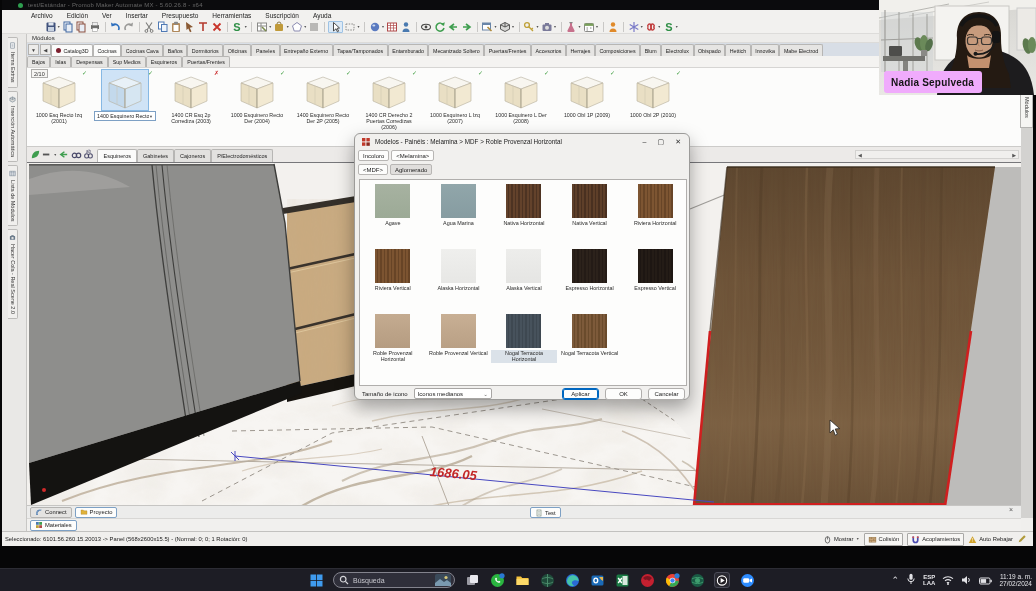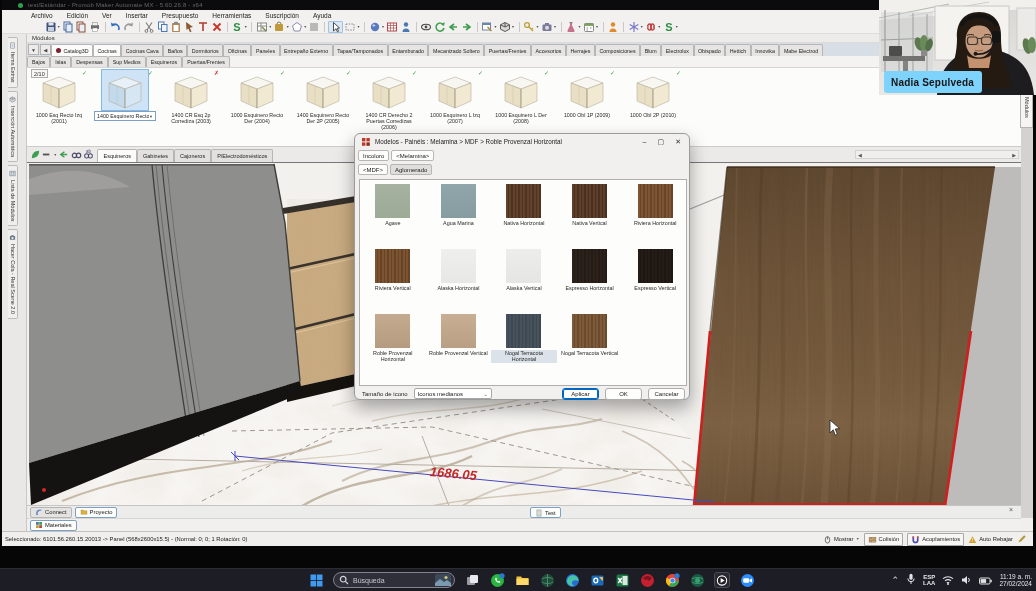--- a/index.html
+++ b/index.html
@@ -122,21 +122,21 @@
   #dlg-select { width:78px; height:11px; background:#fff; border:1px solid #a8a6a4; border-radius:2px;
     margin-left:6px; font-size:6px; color:#1b1b1b; display:flex; align-items:center;
     justify-content:space-between; padding:0 3px;}
   #dlg-select .dd { font-size:5px; color:#444; }
   #dlg-buttons { position:absolute; right:4px; top:2px; display:flex; gap:6px; }
   .dlg-btn { width:37px; height:12px; background:#fdfdfc; border:1px solid #b0aeac; border-radius:3px;
     font-size:6px; color:#1b1b1b; display:flex; align-items:center; justify-content:center;}
   .dlg-btn.focused { border-color:#0067c0; box-shadow:0 0 0 1px #0067c0 inset; }
   
   #webcam { position:absolute; left:879px; top:0; width:157px; height:95px; overflow:hidden; }
-  #webcam-name { position:absolute; left:5px; top:71px; width:98px; height:22px; background:#7dd3fc;
+  #webcam-name { position:absolute; left:5px; top:71px; width:98px; height:22px; background:#f0abfc;
     border-radius:3px; display:flex; align-items:center; }
   #webcam-name span { font-size:10px; font-weight:bold; color:#151515; margin-left:7px; letter-spacing:.2px;}
   
   #taskbar { position:absolute; left:0; top:568px; width:1036px; height:23px; background:#1d1d25;
     border-top:1px solid #2c2c34; }
   #tb-center { position:absolute; left:308px; top:0; height:100%; display:flex; align-items:center; gap:9px;}
   #search-pill { width:122px; height:16px; border-radius:8px; background:#2f2f3a; border:1px solid #83838d;
     display:flex; align-items:center; }
   #search-pill .lbl { font-size:7px; color:#c9c9cf; margin-left:4px; }
   .tb-app { width:16px; height:16px; display:flex; align-items:center; justify-content:center;

